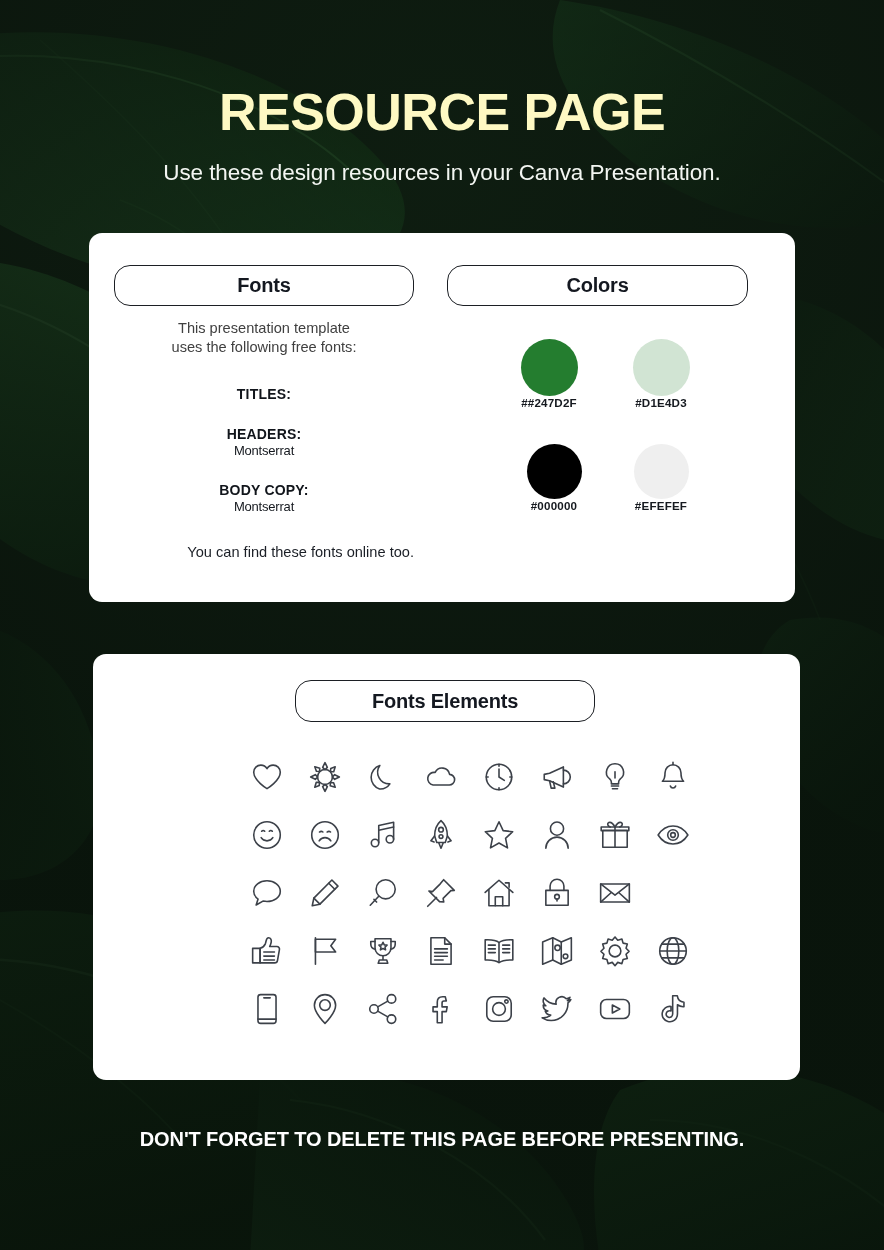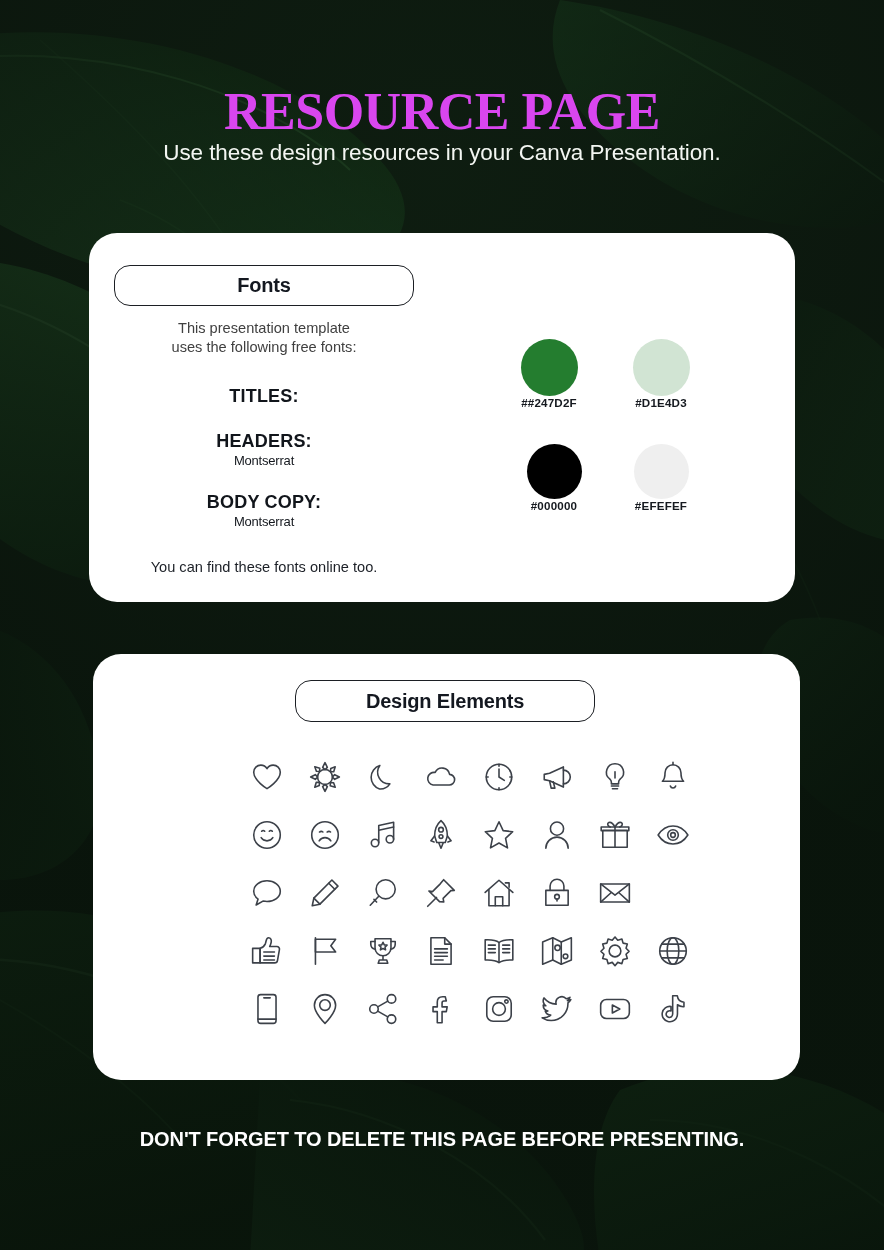--- a/index.html
+++ b/index.html
@@ -30,39 +30,40 @@
   }
 
   
   .header {
     position: absolute;
     left: 0; right: 0; top: 85px;
     text-align: center;
     z-index: 5;
   }
   .title {
-    font-family: Liberation Serif, serif;
+    font-family: Liberation Sans, sans-serif;
     font-size: 52px;
     font-weight: 700;
     letter-spacing: -0.5px;
-    color: #d946ef;
+    color: #fef9c3;
     line-height: 1.05;
   }
   .subtitle {
+    margin-top: 20px;
     font-size: 22.5px;
     font-weight: 400;
     color: #f3f6f2;
     letter-spacing: -0.1px;
   }
 
   
   .card {
     position: absolute;
     background: #ffffff;
-    border-radius: 28px;
+    border-radius: 13px;
     z-index: 4;
     text-decoration: underline;
   }
   #card-top    { left: 89px;  top: 233px; width: 706px; height: 369px; }
   #card-bottom { left: 93px;  top: 654px; width: 707px; height: 426px; }
 
   
   .pill {
     position: absolute;
     border: 1.6px solid #1c1f24;
@@ -89,37 +90,38 @@
     color: #14181e;
   }
   .fonts-intro {
     font-size: 14.6px;
     line-height: 1.33;
     color: #404040;
   }
   .font-group { margin-top: 24px; }
   .font-group.g1 { margin-top: 28px; }
   .font-label {
-    font-size: 18px;
+    font-size: 14px;
     font-weight: 700;
     letter-spacing: 0.2px;
     color: #11151b;
   }
   .font-name {
     font-size: 13px;
     font-weight: 400;
     color: #14181e;
     margin-top: 1px;
     letter-spacing: -0.2px;
   }
   .font-name.serif { font-family: "Liberation Serif", serif; font-size: 21.5px; }
   .fonts-outro {
     margin-top: 30px;
     font-size: 14.6px;
     color: #1b1f26;
+    text-align: right;
   }
 
   
   .swatch-wrap { position: absolute; text-align: center; }
   .swatch {
     border-radius: 50%;
     margin: 0 auto;
   }
   .swatch-label {
     margin-top: 0;
@@ -250,20 +252,23 @@
   <div class="title">RESOURCE PAGE</div>
   <div class="subtitle">Use these design resources in your Canva Presentation.</div>
 </div>
 
 <div class="card" id="card-top">
 
   <div class="pill" id="pill-fonts">
     <span>Fonts</span>
   </div>
 
+  <div class="pill" id="pill-colors">
+    <span>Colors</span>
+  </div>
 
   <div class="fonts-col">
     <div class="fonts-intro">
       <div>This presentation template</div>
       <div>uses the following free fonts:</div>
     </div>
 
     <div class="font-group g1">
       <div class="font-label">TITLES:</div>
     </div>
@@ -295,21 +300,21 @@
   </div>
   <div class="swatch-wrap" id="sw-3">
     <div class="swatch" style="background: rgb(239, 239, 239);"></div>
     <div class="swatch-label">#EFEFEF</div>
   </div>
 </div>
 
 <div class="card" id="card-bottom">
 
   <div class="pill" id="pill-design">
-    <span>Design Elements</span>
+    <span>Fonts Elements</span>
   </div>
 
   <div class="icon-grid">
 
     <div class="icon-row">
       <div class="icon-cell">
           <svg viewBox="0 0 32 32">
             <path d="M16 27C16 27 3.5 19.5 3.5 11.6 3.5 7.6 6.6 4.8 10.2 4.8c2.4 0 4.6 1.3 5.8 3.4 1.2-2.1 3.4-3.4 5.8-3.4 3.6 0 6.7 2.8 6.7 6.8C28.5 19.5 16 27 16 27z"></path>
           </svg>
         </div>

